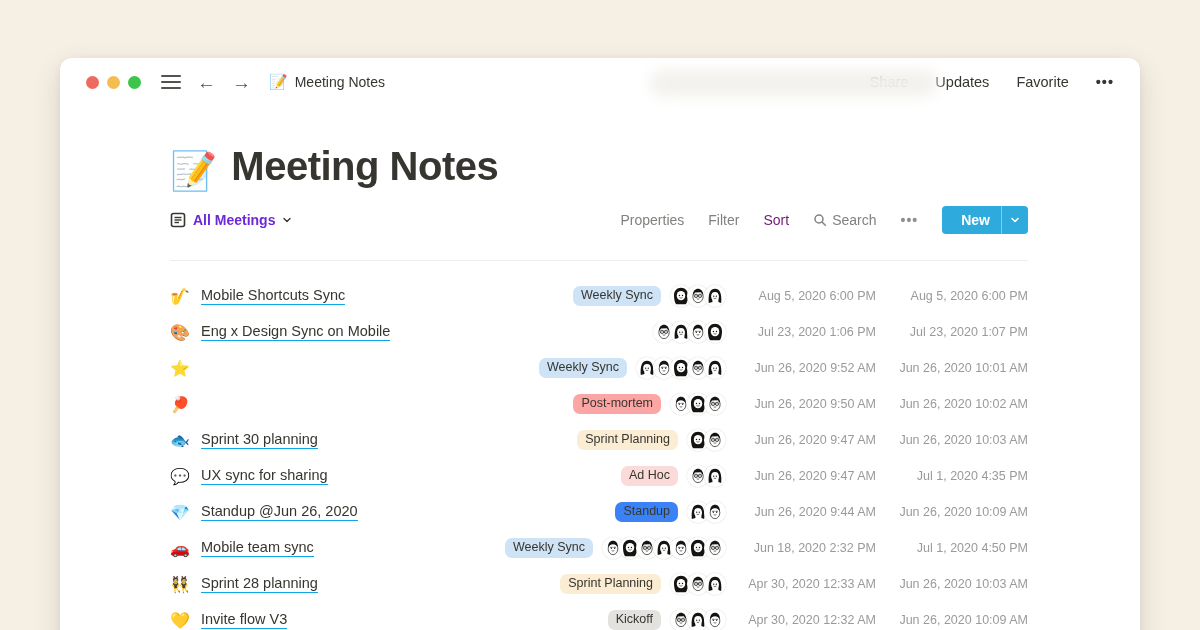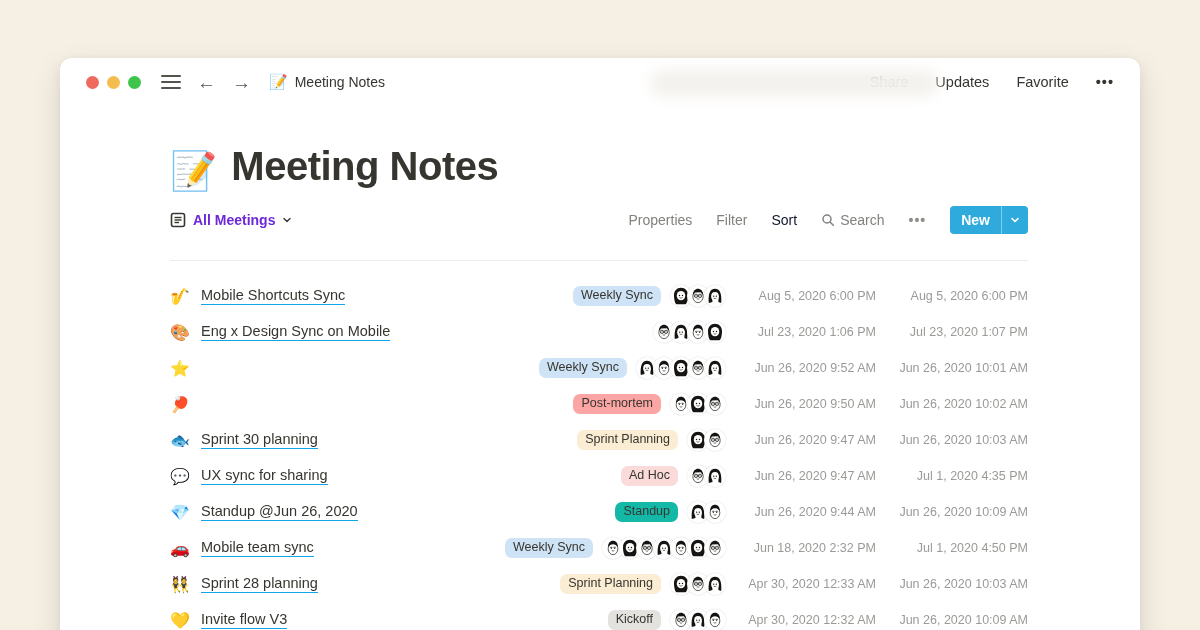--- a/index.html
+++ b/index.html
@@ -40,24 +40,24 @@
   .page-header { margin-top:36px; display:flex; align-items:flex-end; gap:14px; }
   .page-header .emoji { font-size:38px; line-height:1; }
   .page-header .title { font-size:40px; font-weight:700; letter-spacing:-0.5px; color:#37352f; line-height:1.2; }
   
   .toolbar { margin-top:20px; display:flex; align-items:center; height:30px; border-bottom:1px solid #ededeb; padding-bottom:40px; padding-top:10px; }
   .view-switcher { display:flex; align-items:center; gap:7px; cursor:pointer; }
   .view-switcher .label { font-size:14px; font-weight:700; color:#6d28d9; }
   .chev { width:10px; height:10px; }
   .toolbar-right { margin-left:auto; display:flex; align-items:center; gap:24px; }
   .tool-item { font-size:14px; color:#82817d; cursor:pointer; display:flex; align-items:center; gap:5px; white-space:nowrap; }
-  .tool-item.active { color:#0f172a; }
+  .tool-item.active { color:#701a75; }
   .tool-item.dots { letter-spacing:1px; font-weight:700; color:#908f8a; }
   .new-btn { display:flex; align-items:stretch; background:#2eaadc; border-radius:4px; overflow:hidden; height:28px; cursor:pointer; }
-  .new-btn .main { display:flex; align-items:center; padding:0 11px; color:#fff; font-size:14px; font-weight:700; }
+  .new-btn .main { display:flex; align-items:center; padding:0 11px; color:#fff; font-size:14px; font-weight:700;margin-left:8px; }
   .new-btn .divider { width:1px; background:rgba(255,255,255,0.4); margin:0; }
   .new-btn .caret { display:flex; align-items:center; padding:0 8px; }
   
   .rows { padding-top:17px; }
   .row { display:flex; align-items:center; height:36px; cursor:pointer; }
   .row-emoji { width:31px; font-size:16px; flex:none; }
   .row-title { font-size:14.5px; font-weight:500; color:#37352f; border-bottom:1px solid #0ea5e9; padding-bottom:1px; white-space:nowrap; }
   .row-mid { margin-left:auto; display:flex; align-items:center; justify-content:flex-end; width:266px; gap:9px; flex:none; }
   .tag { font-size:12.5px; color:#37352f; padding:2.5px 8px; border-radius:7px; white-space:nowrap; line-height:1.25; }
   .avatars { display:flex; align-items:center; }
@@ -400,21 +400,21 @@
               </span>
             </div>
           </div>
           <span class="date-col">Jun 26, 2020 9:47 AM</span>
           <span class="date-col second">Jul 1, 2020 4:35 PM</span>
         </div>
         <div class="row">
           <span class="row-emoji">💎</span>
           <span class="row-title">Standup @Jun 26, 2020</span>
           <div class="row-mid">
-            <span class="tag" style="background: #14b8a6;">Standup</span>
+            <span class="tag" style="background: #3b82f6;">Standup</span>
             <div class="avatars">
               <span class="avatar">
                 <svg viewBox="0 0 24 24" xmlns="http://www.w3.org/2000/svg">
                   <path d="M4.6 20.5c-0.6-6 0-13.5 3.4-16 2.4-1.8 5.6-1.8 8 0 3.4 2.5 4 10 3.4 16l-3.4-1.2 0.4-6.6-1.2-3.4-5.4 0.2-1.4 3.4 0.6 6.4z" fill="#161412"></path>
                   <ellipse cx="12" cy="12.4" rx="4.6" ry="5.2" fill="#fdfdfc"></ellipse>
                   <circle cx="10.4" cy="12.2" r="0.8" fill="#161412"></circle>
                   <circle cx="13.6" cy="12.2" r="0.8" fill="#161412"></circle>
                   <path d="M10.8 14.8q1.2 0.9 2.4 0" stroke="#161412" stroke-width="0.7" fill="none" stroke-linecap="round"></path>
                 </svg>
               </span>

